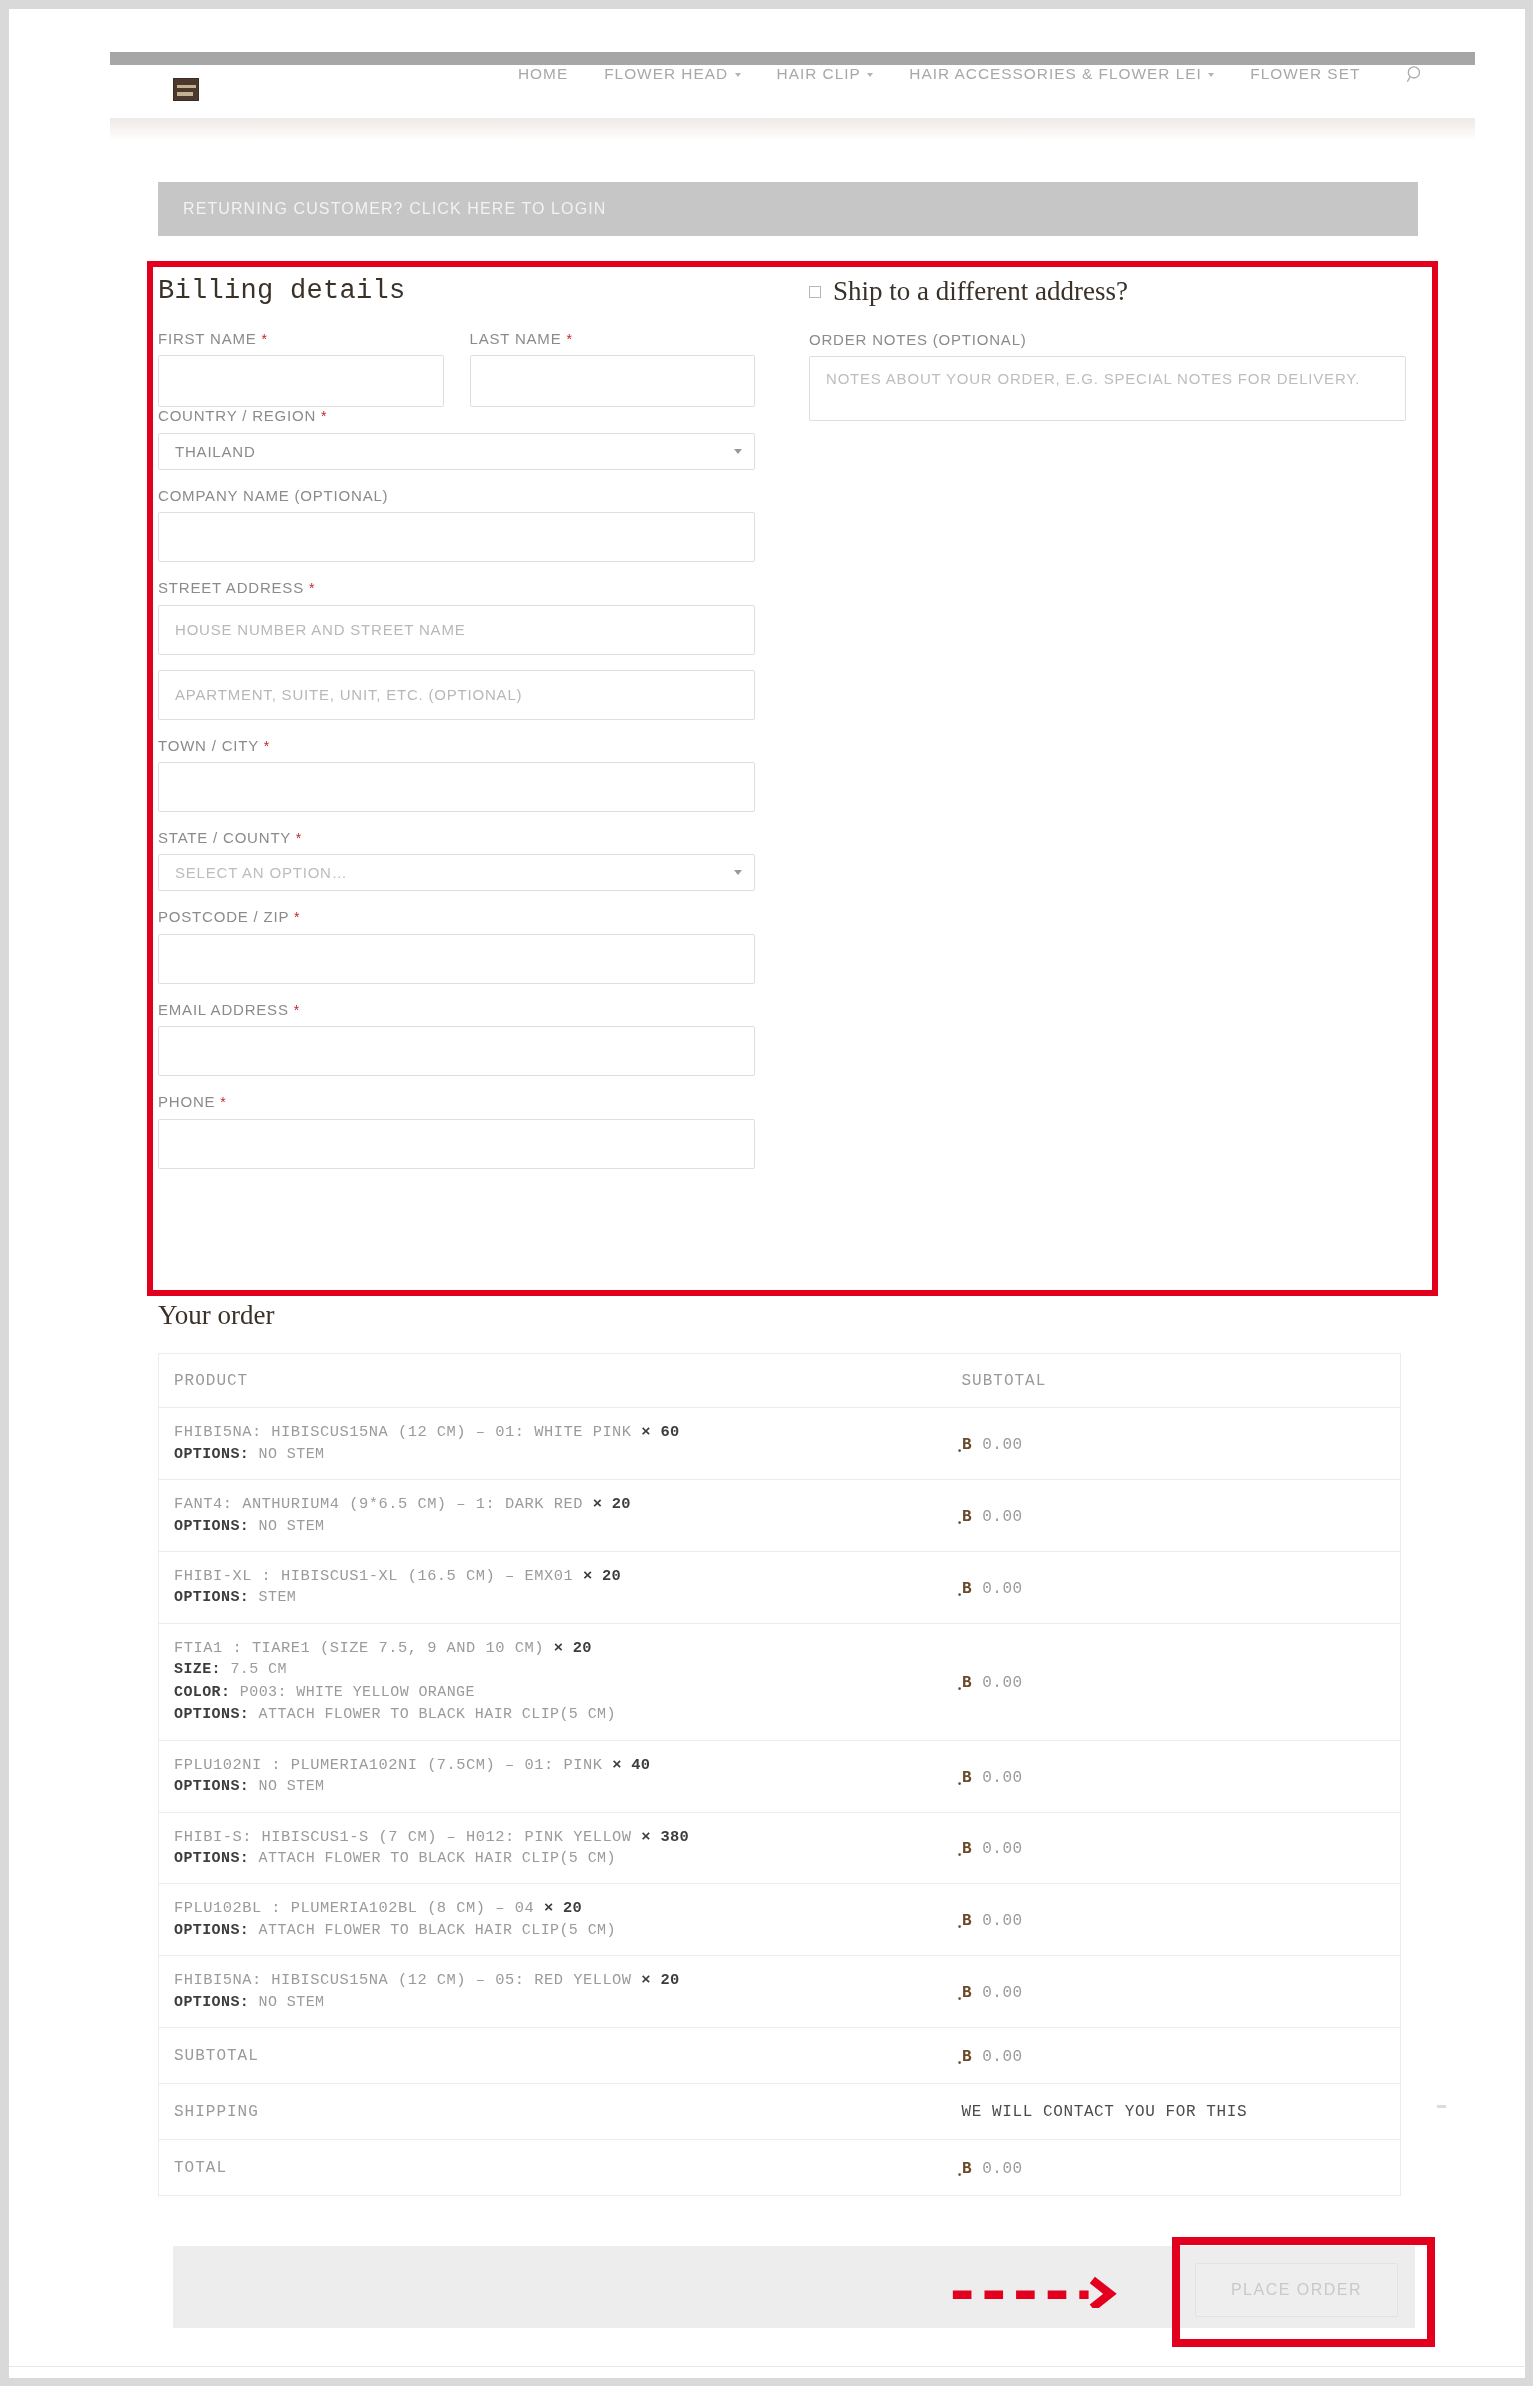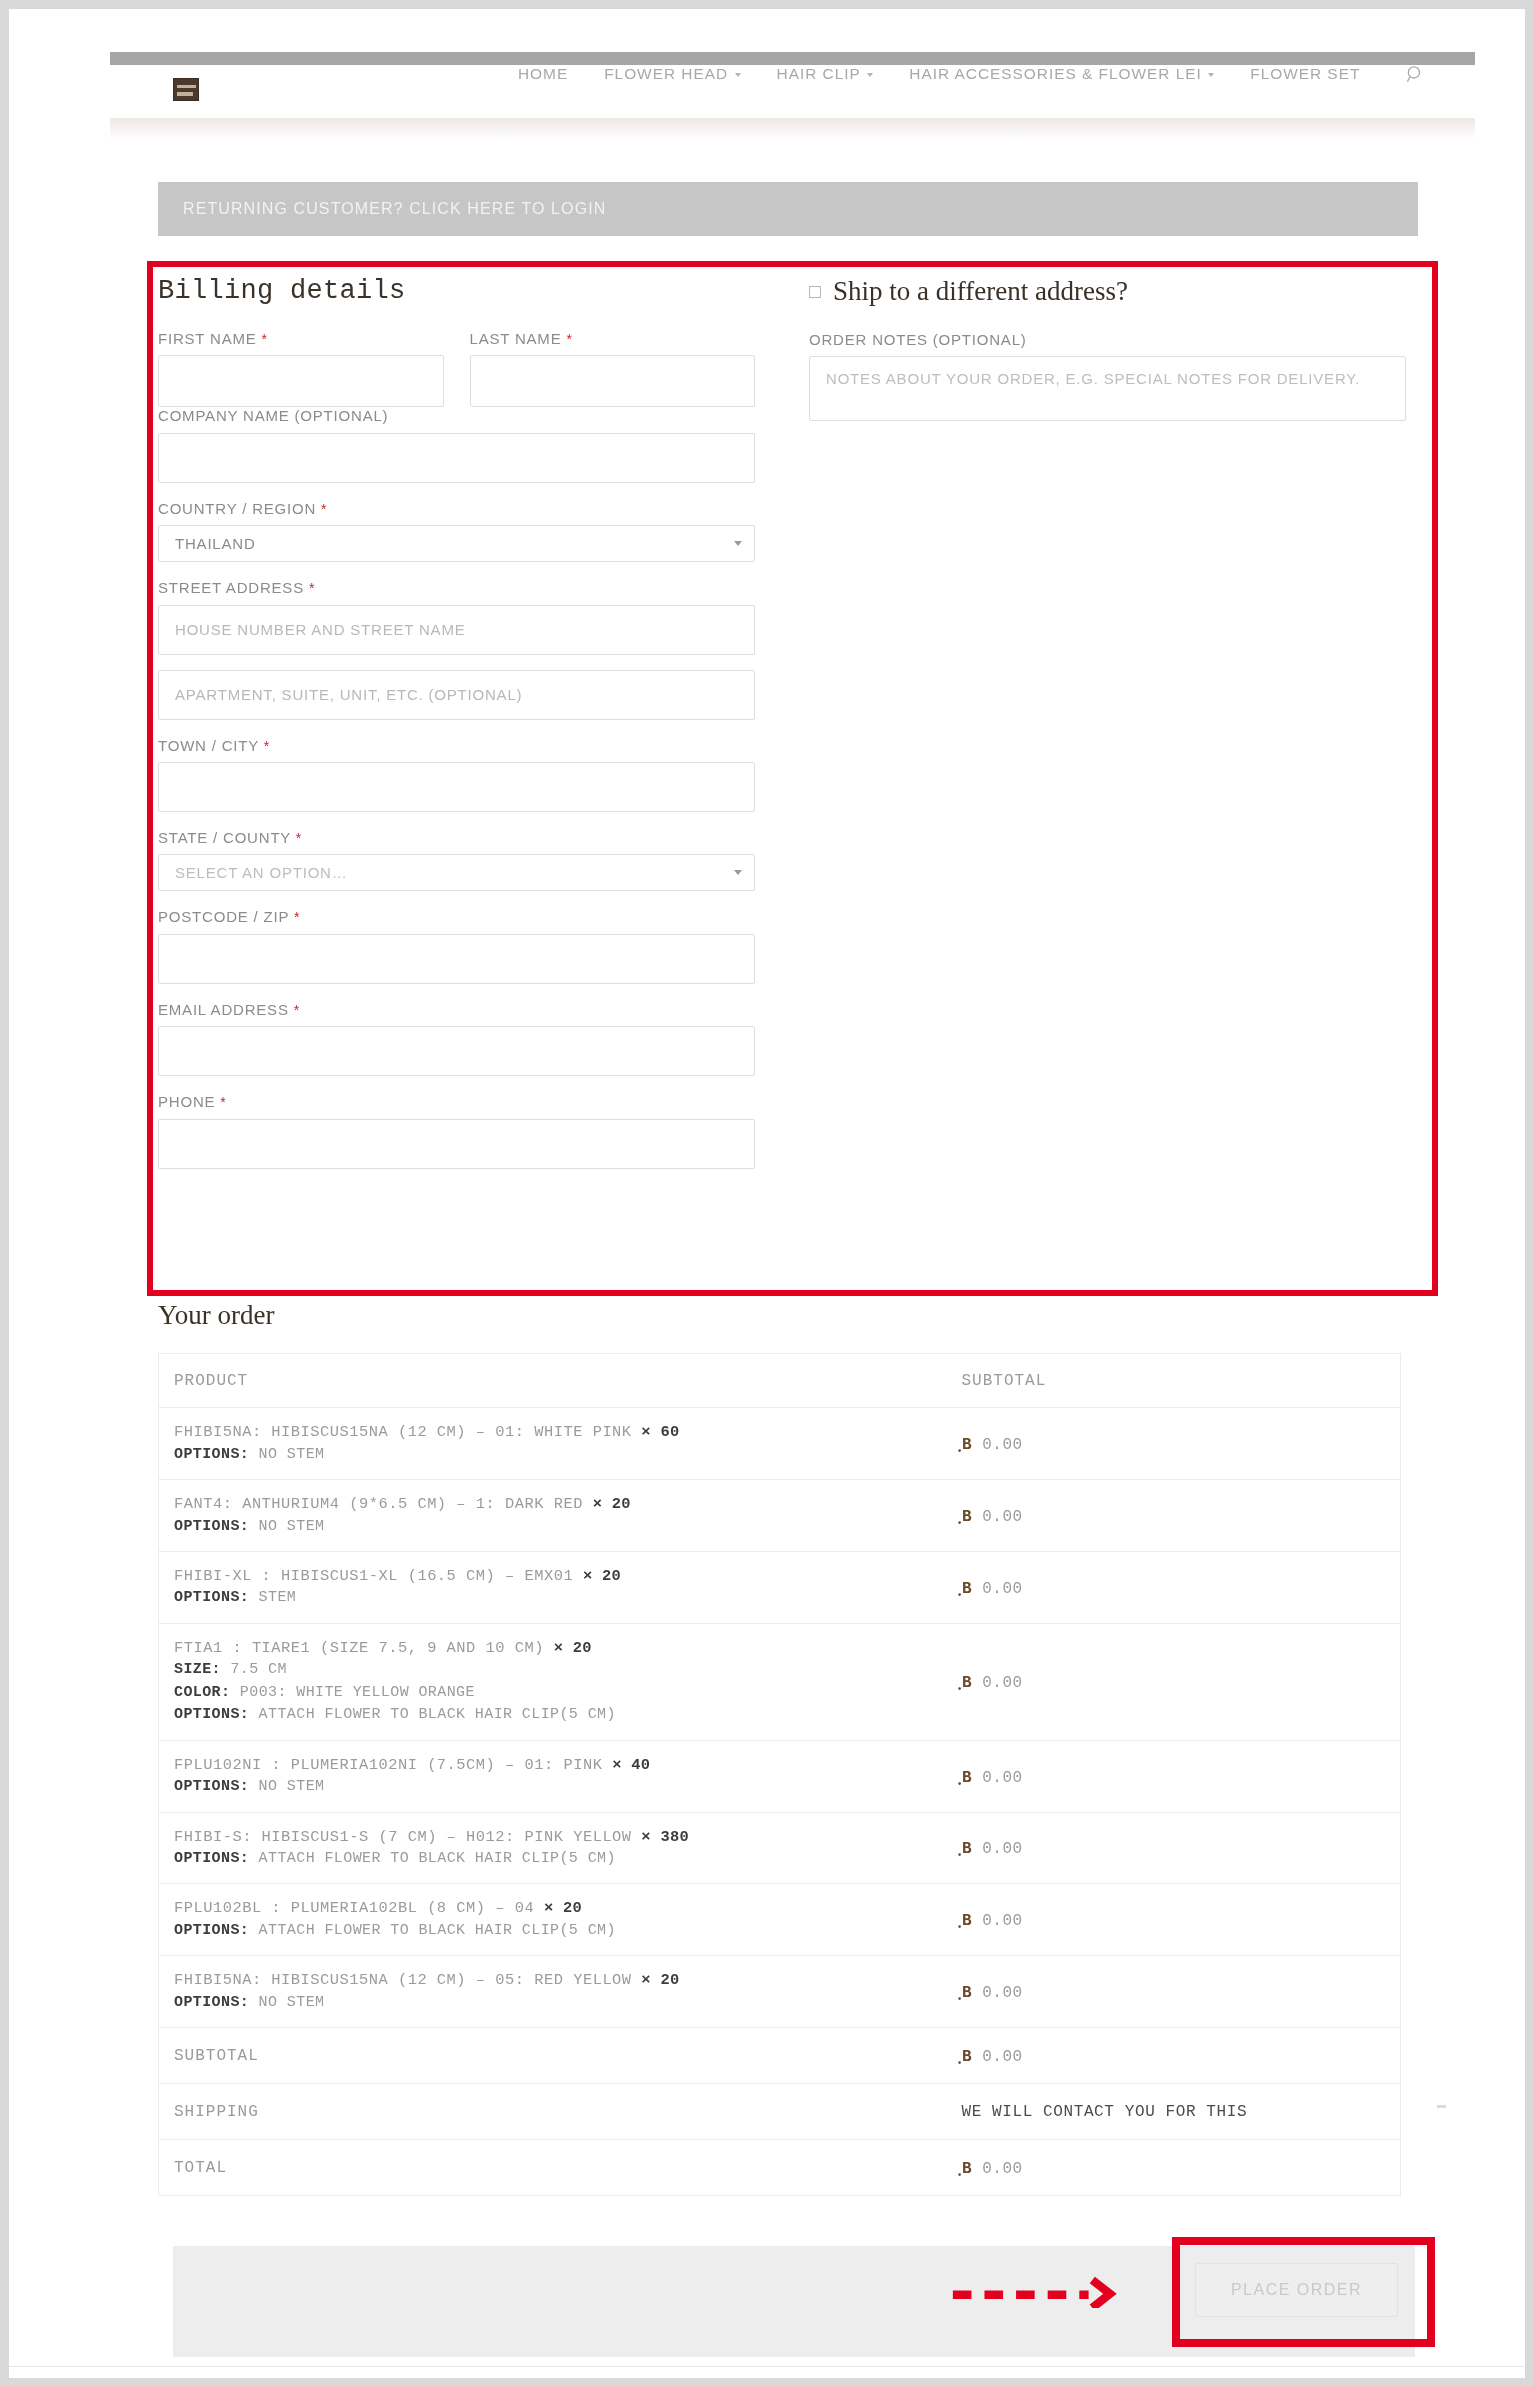--- a/index.html
+++ b/index.html
@@ -318,21 +318,21 @@
   .ship-note {
     font-size: 16px;
     color: #4b4b4b;
     letter-spacing: 0.6px;
   }
 
   
   .order-footer {
     position: absolute;
     left: 164px; top: 2237px;
-    width: 1242px; height: 111px;
+    width: 1242px; height: 82px;
     background: #ededed;
   }
   .arrow-anno {
     position: absolute;
     left: 942px; top: 2267px;
     width: 172px; height: 32px;
     z-index: 35;
   }
   .place-order-wrap {
     position: absolute;
@@ -437,35 +437,35 @@
           <div class="field">
             <label class="flabel">
               <span>LAST NAME</span>
               <span class="req">*</span>
             </label>
             <input class="inp name-input" type="text" value="" style="">
           </div>
         </div>
 
         <div class="field">
-          <label class="flabel">COMPANY NAME (OPTIONAL)</label>
-          <input class="inp" type="text" value="" style="">
-        </div>
-
-        <div class="field">
           <label class="flabel">
             <span>COUNTRY / REGION</span>
             <span class="req">*</span>
           </label>
           <div class="sel-wrap">
             <div class="sel">
               <span>THAILAND</span>
             </div>
             <span class="sel-arrow"></span>
           </div>
+        </div>
+
+        <div class="field">
+          <label class="flabel">COMPANY NAME (OPTIONAL)</label>
+          <input class="inp" type="text" value="" style="">
         </div>
 
         <div class="field">
           <label class="flabel">
             <span>STREET ADDRESS</span>
             <span class="req">*</span>
           </label>
           <input class="inp" type="text" style="margin-bottom: 15px;" placeholder="HOUSE NUMBER AND STREET NAME">
           <input class="inp" type="text" placeholder="APARTMENT, SUITE, UNIT, ETC. (OPTIONAL)" style="">
         </div>

